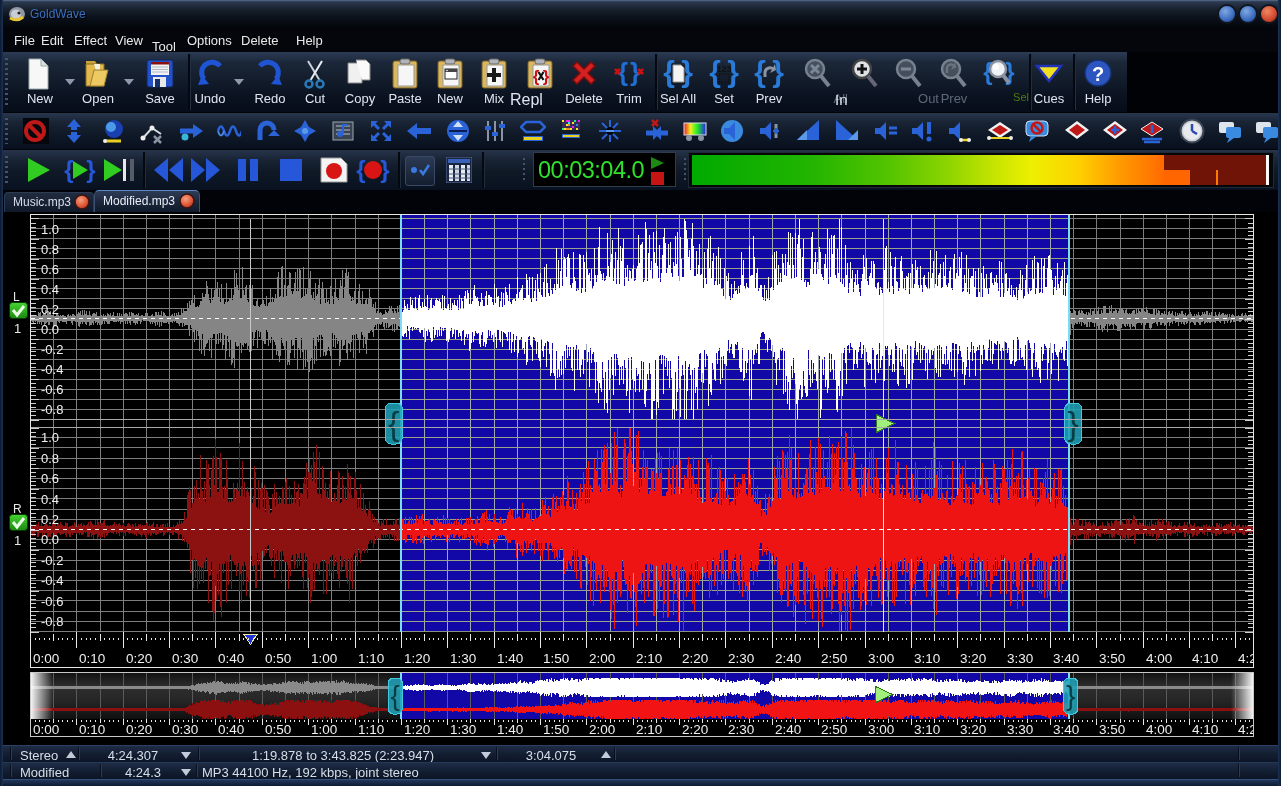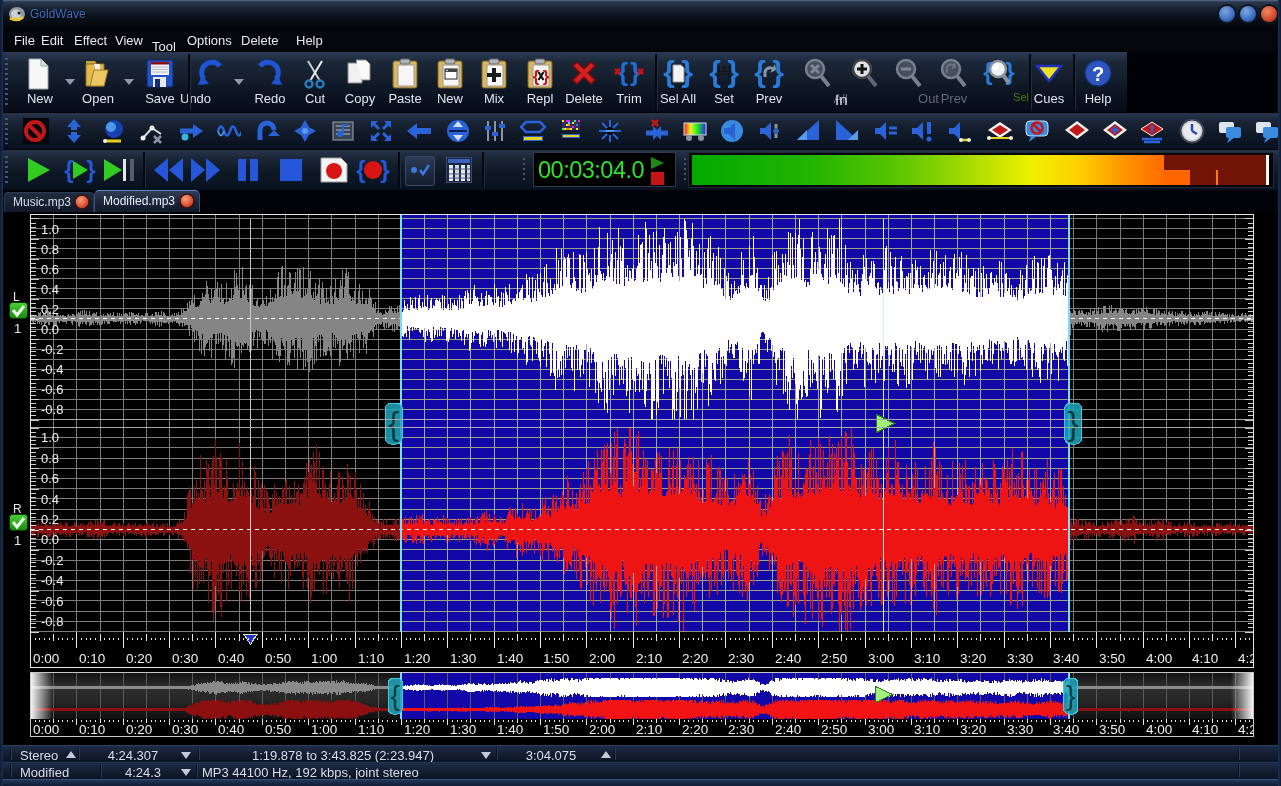--- a/index.html
+++ b/index.html
@@ -63,21 +63,21 @@
       <rect x="11" y="22" width="5" height="8" fill="#16306e"></rect>
     </g>
   </svg>
 <div style="position:absolute;left:130px;top:91px;width:60px;text-align:center;font-size:13px;color:#dfe5ee">Save</div>
 <svg style="position:absolute;left:194px;top:57px" width="32" height="33" viewBox="0 0 32 33">
     <g transform="translate(0,0)">
       <path d="M26 9 A10 10 0 1 0 10 22" stroke="#1f55d4" stroke-width="5" fill="none"></path>
       <polygon points="4,28 15,27 8,18" fill="#1f55d4"></polygon>
     </g>
   </svg>
-<div style="position:absolute;left:180px;top:91px;width:60px;text-align:left;font-size:13px;color:#dfe5ee">Undo</div>
+<div style="position:absolute;left:180px;top:91px;width:60px;text-align:center;font-size:13px;color:#dfe5ee">Undo</div>
 <svg style="position:absolute;left:254px;top:57px" width="32" height="33" viewBox="0 0 32 33">
     <g transform="translate(0,0)">
       <path d="M6 9 A10 10 0 1 1 22 22" stroke="#1f55d4" stroke-width="5" fill="none"></path>
       <polygon points="28,28 17,27 24,18" fill="#1f55d4"></polygon>
     </g>
   </svg>
 <div style="position:absolute;left:240px;top:91px;width:60px;text-align:center;font-size:13px;color:#dfe5ee">Redo</div>
 <svg style="position:absolute;left:299px;top:57px" width="32" height="33" viewBox="0 0 32 33">
     <g transform="translate(0,0)">
       <path d="M9 4 L21 24" stroke="#c8d0da" stroke-width="2"></path>
@@ -126,21 +126,21 @@
 <svg style="position:absolute;left:524px;top:57px" width="32" height="33" viewBox="0 0 32 33">
     <g transform="translate(0,0)">
       <rect x="4" y="4" width="24" height="27" rx="2" fill="#d8b763" stroke="#7a6024"></rect>
       <rect x="11" y="2" width="10" height="5" rx="2" fill="#b0b4ba" stroke="#666"></rect>
       <path d="M9 8h16l0 21H9z" fill="#f6f6f6" stroke="#999"></path>
       <text x="12" y="25" font-size="17" font-weight="bold" fill="#cc1111" text-anchor="middle">{</text>
       <text x="22" y="25" font-size="17" font-weight="bold" fill="#cc1111" text-anchor="middle">}</text>
       <path d="M14.5 15l5 8M19.5 15l-5 8" stroke="#111" stroke-width="2.2"></path>
     </g>
   </svg>
-<div style="position:absolute;left:510px;top:91px;width:60px;text-align:center;font-size:13px;color:#dfe5ee">Repl</div>
+<div style="position:absolute;left:510px;top:91px;width:60px;font-size:16px;color:#dfe5ee">Repl</div>
 <svg style="position:absolute;left:568px;top:57px" width="32" height="33" viewBox="0 0 32 33">
     <g transform="translate(0,0)">
       <path d="M5 9 L9 5 L16 12 L23 5 L27 9 L20 16 L27 23 L23 27 L16 20 L9 27 L5 23 L12 16z" fill="#d42020" stroke="#7a0c0c" stroke-width="1.5"></path>
     </g>
   </svg>
 <div style="position:absolute;left:554px;top:91px;width:60px;text-align:center;font-size:13px;color:#dfe5ee">Delete</div>
 <svg style="position:absolute;left:613px;top:57px" width="32" height="33" viewBox="0 0 32 33">
     <g transform="translate(0,0)">
       <text x="10" y="24" font-size="26" font-weight="bold" fill="#1f6fd4" text-anchor="middle">{</text>
       <text x="22" y="24" font-size="26" font-weight="bold" fill="#1f6fd4" text-anchor="middle">}</text>

